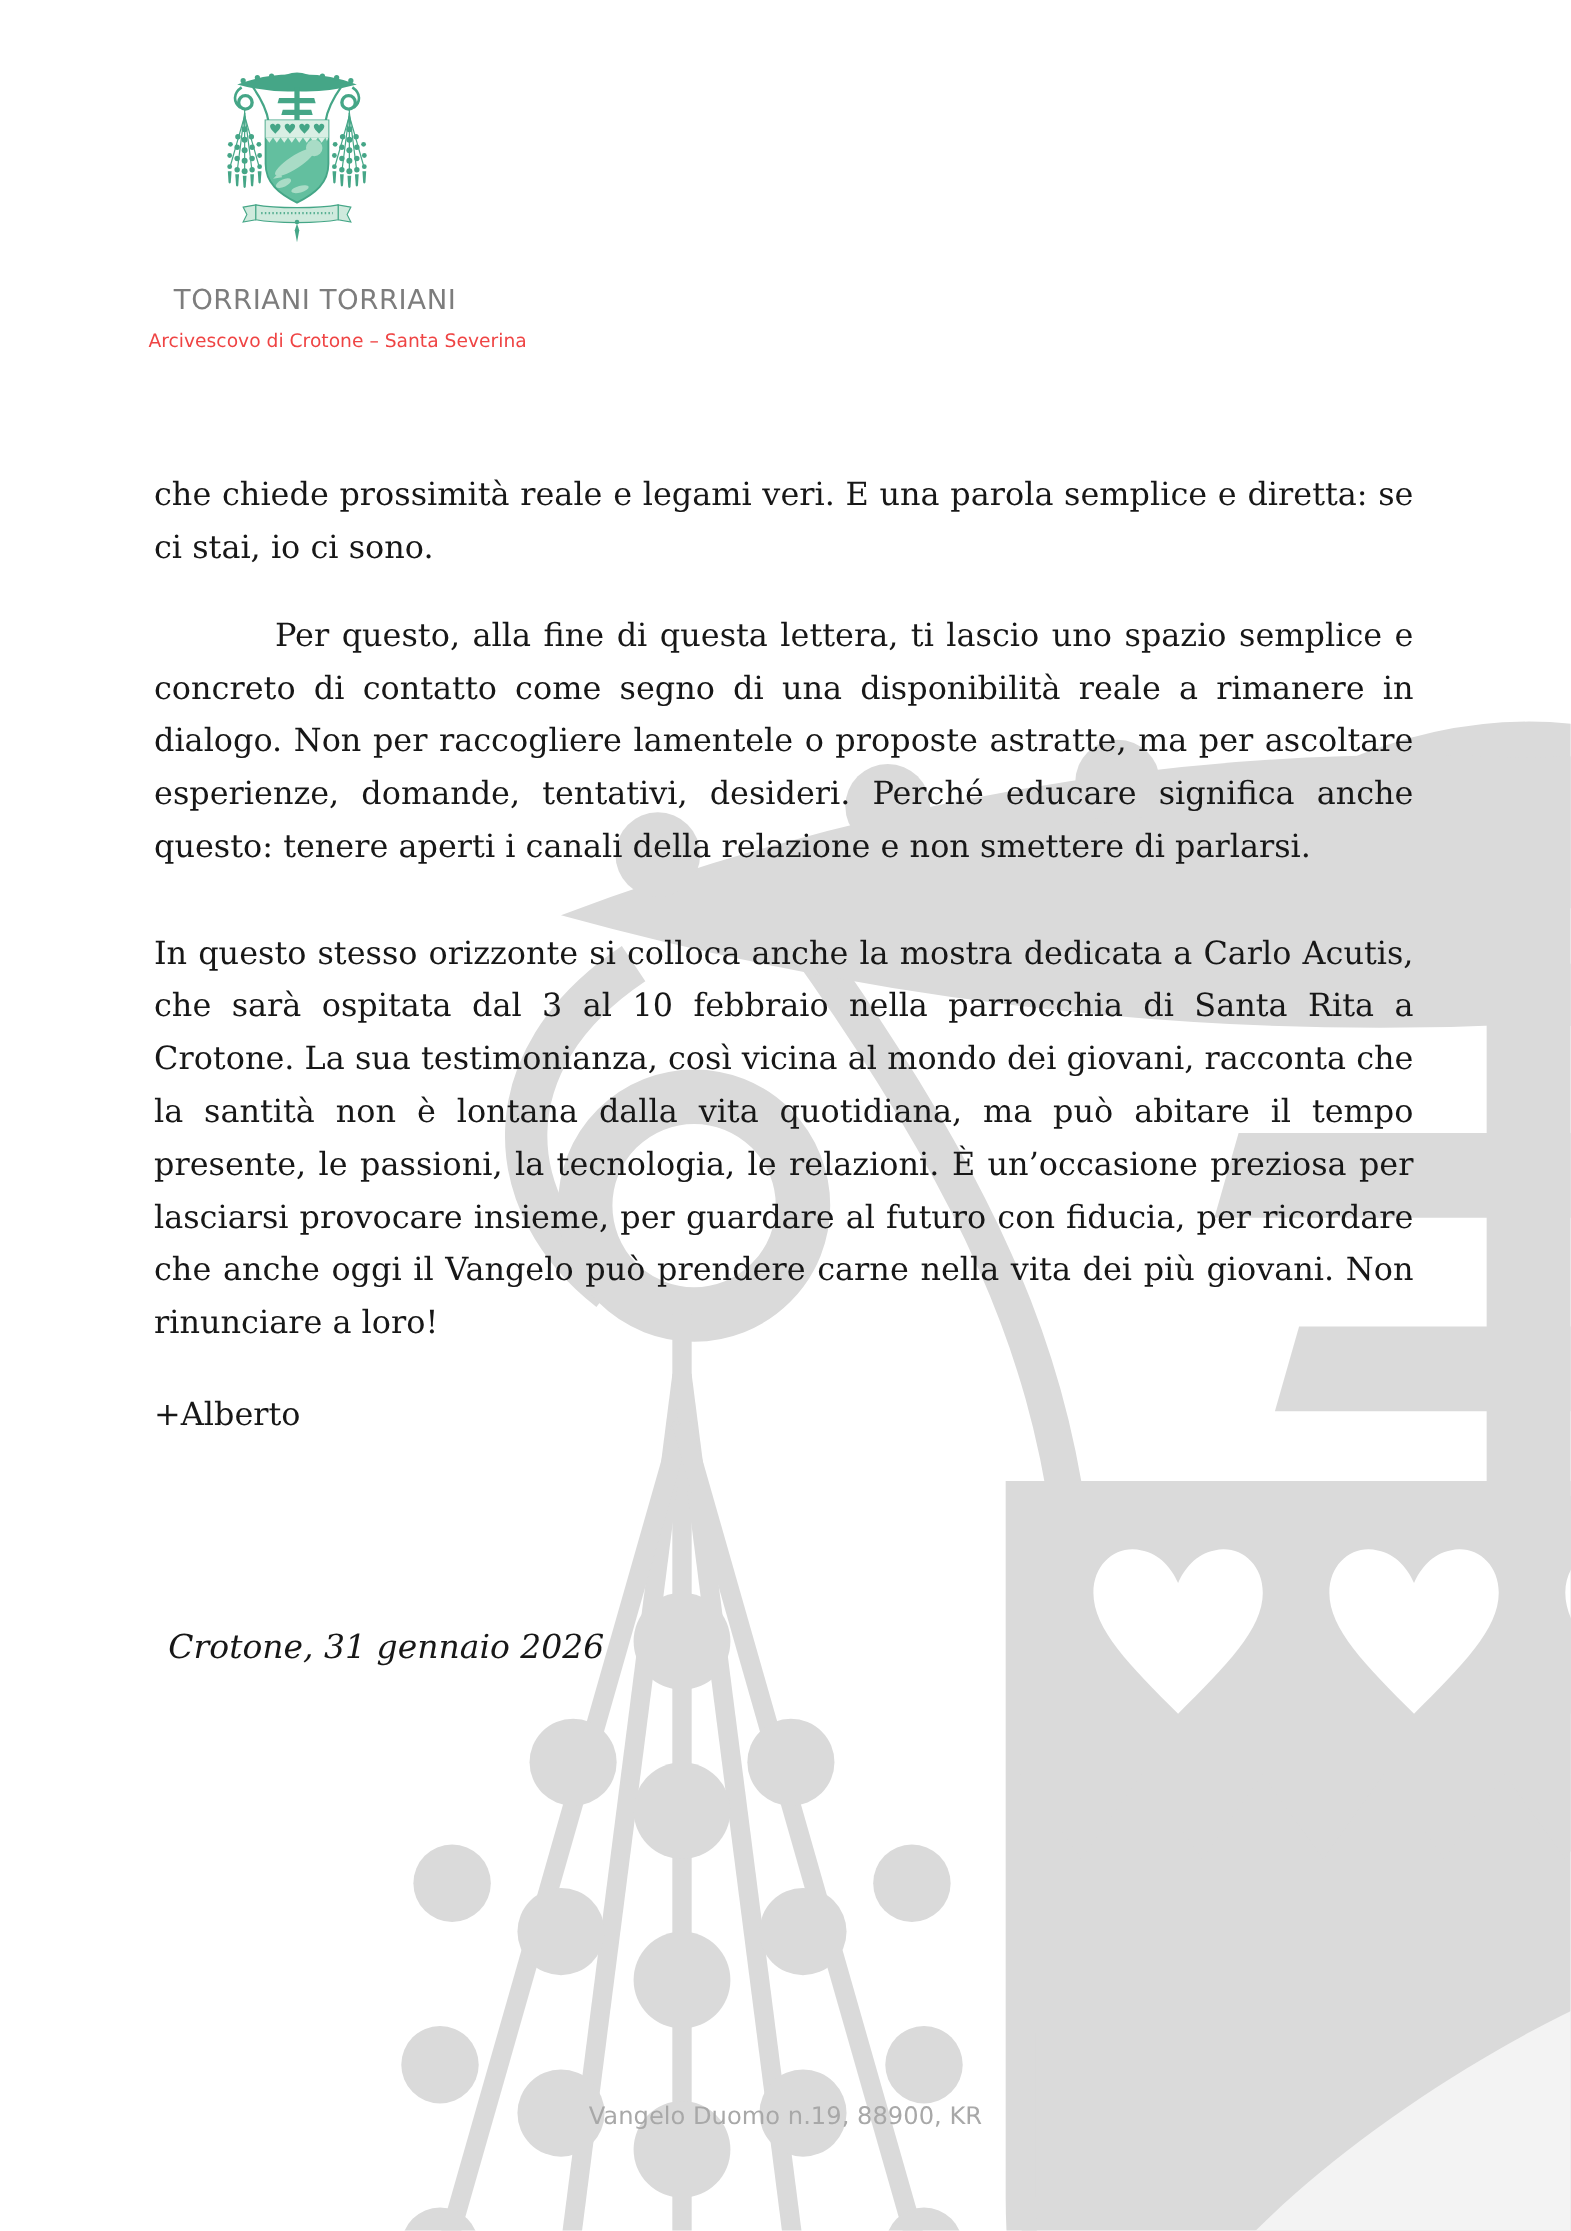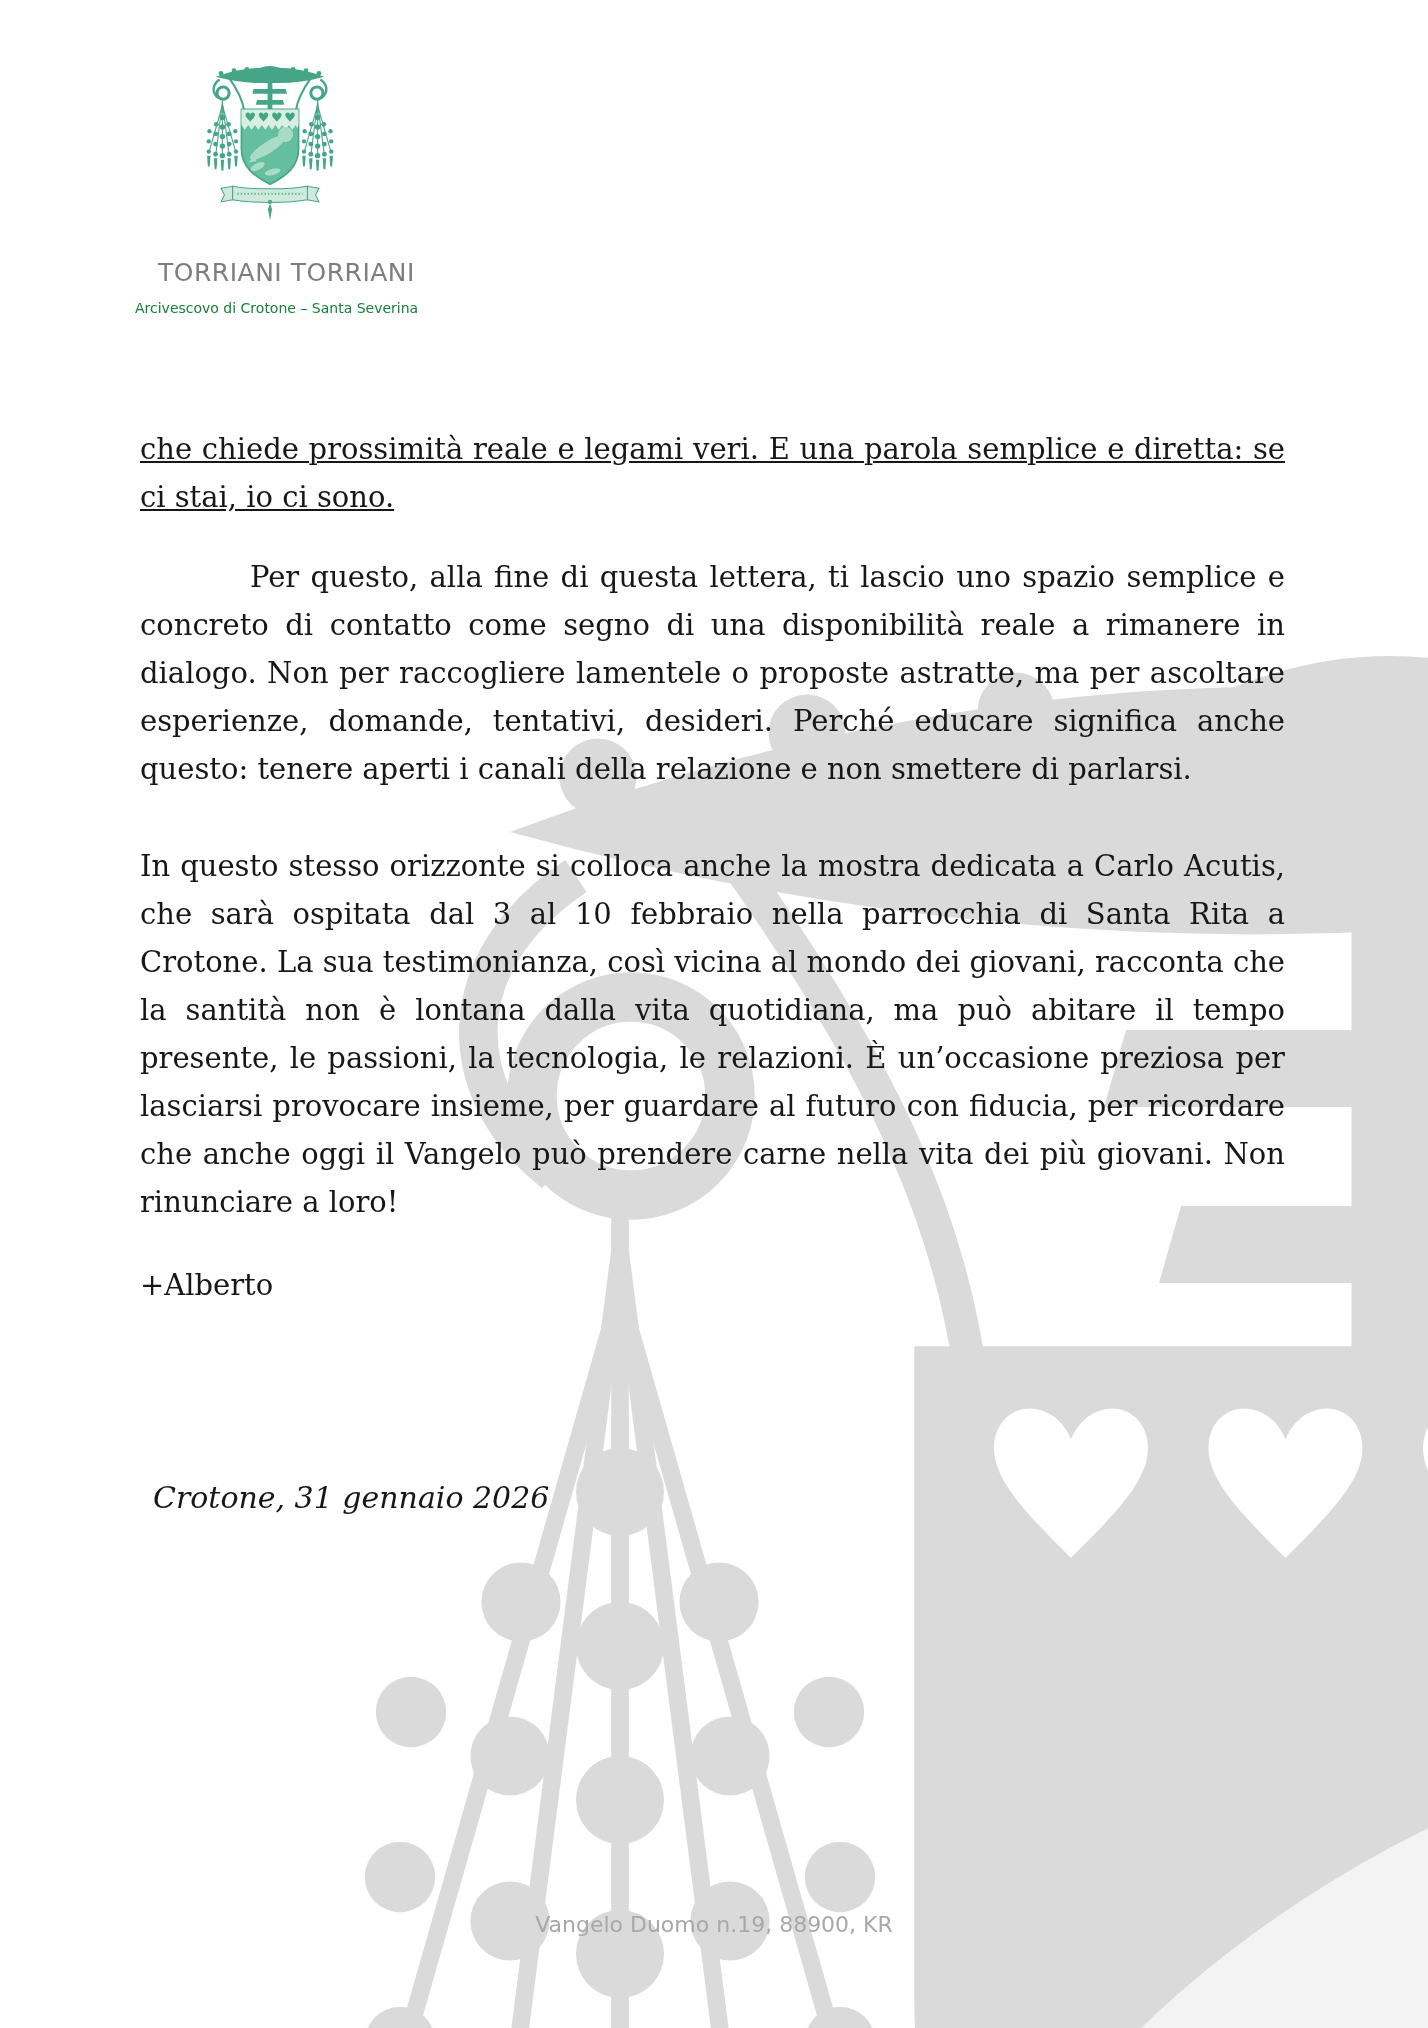--- a/index.html
+++ b/index.html
@@ -48,35 +48,35 @@
     left: 158px; top: 258px;
     font-family: "DejaVu Sans", sans-serif;
     font-size: 25px;
     letter-spacing: 0.5px;
     color: #7d7d7d;
   }
   .hdr-sub {
     position: absolute;
     left: 135px; top: 300px;
     font-family: "DejaVu Sans", sans-serif;
-    font-size: 14px;
-    color: #15803d;
+    font-size: 17px;
+    color: #ef4444;
   }
 
   .bodytext {
     position: absolute;
     left: 140px;
     width: 1145px;
     font-size: 29px;
     line-height: 48px;
     color: #171717;
     text-align: justify;
     margin: 0;
   }
-  .p1 { top: 425px; text-decoration: underline; }
+  .p1 { top: 425px; }
   .p2 { top: 553px; text-indent: 110px; }
   .p3 { top: 842px; }
 
   .signature {
     position: absolute;
     left: 140px; top: 1268px;
     font-size: 29px;
     color: #171717;
   }
   .dateline {

